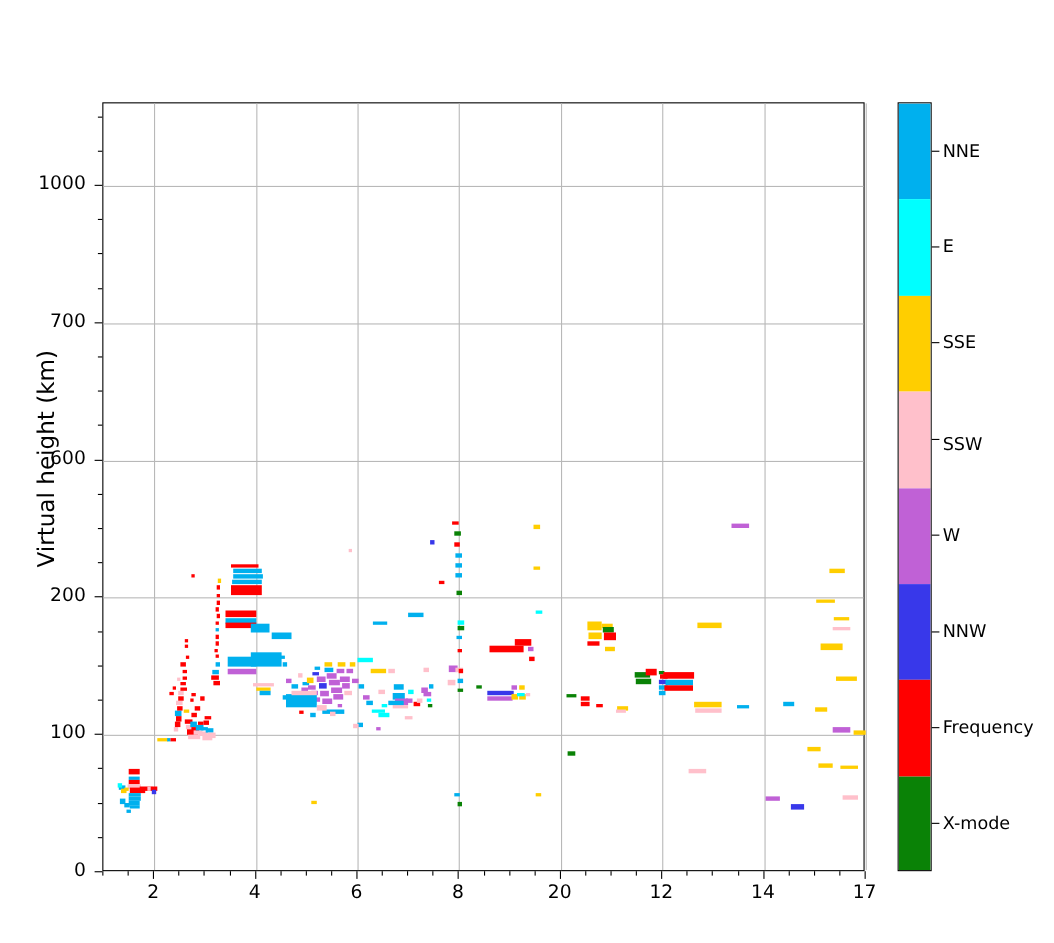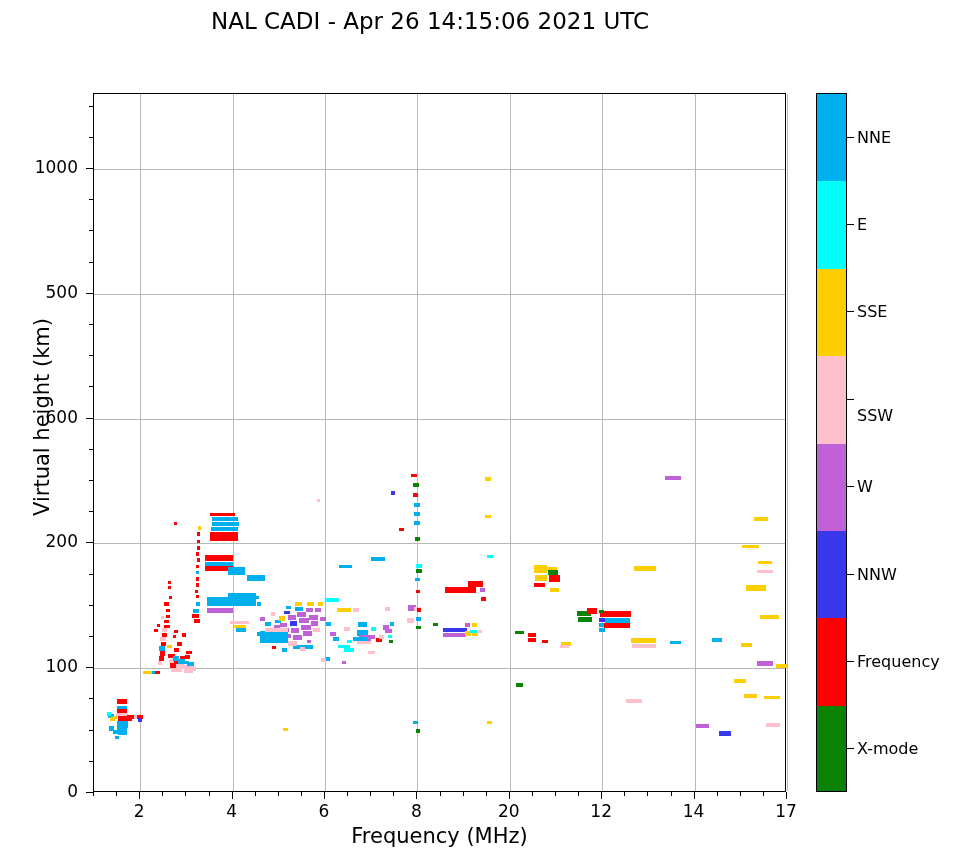--- a/index.html
+++ b/index.html
@@ -46,21 +46,20 @@
   }
   .cseg{width:100%;}
   .ctick{position:absolute;left:847px;width:7px;height:1px;background:#000;}
   .clab{position:absolute;left:857px;font-size:16px;white-space:nowrap;transform:translateY(-50%);}
 </style>
 </head>
 <body>
 
 <div id="root">
 
-  <div id="title">NAL CADI - Apr 26 14:15:06 2021 UTC</div>
 
   <div id="plot-frame">
     <div id="grid-layer">
         <div class="gl-v" style="left: 46.2px;"></div>
         <div class="gl-v" style="left: 138.6px;"></div>
         <div class="gl-v" style="left: 231px;"></div>
         <div class="gl-v" style="left: 323.4px;"></div>
         <div class="gl-v" style="left: 415.8px;"></div>
         <div class="gl-v" style="left: 508.2px;"></div>
         <div class="gl-v" style="left: 600.6px;"></div>
@@ -390,46 +389,45 @@
       <div class="ytick minor" style="top: 261.5px;"></div>
       <div class="ytick minor" style="top: 230.3px;"></div>
       <div class="ytick minor" style="top: 199.1px;"></div>
       <div class="ytick" style="top: 167.9px;"></div>
       <div class="ytick minor" style="top: 136.7px;"></div>
       <div class="ytick minor" style="top: 105.5px;"></div>
       <div class="ylab" style="top: 781px;">0</div>
       <div class="ylab" style="top: 656.2px;">100</div>
       <div class="ylab" style="top: 531.4px;">200</div>
       <div class="ylab" style="top: 406.5px;">600</div>
-      <div class="ylab" style="top: 281.7px;">500</div>
+      <div class="ylab" style="top: 281.7px;">700</div>
       <div class="ylab" style="top: 156.9px;">1000</div>
     </div>
 
-  <div id="xaxis-title">Frequency (MHz)</div>
   <div id="yaxis-title">Virtual height (km)</div>
 
   <div id="cbar">
       <div class="cseg" style="height: 87.375px; background: rgb(0, 176, 238);"></div>
       <div class="cseg" style="height: 87.375px; background: rgb(0, 255, 255);"></div>
       <div class="cseg" style="height: 87.375px; background: rgb(255, 206, 0);"></div>
       <div class="cseg" style="height: 87.375px; background: rgb(255, 192, 203);"></div>
       <div class="cseg" style="height: 87.375px; background: rgb(192, 97, 214);"></div>
       <div class="cseg" style="height: 87.375px; background: rgb(56, 56, 234);"></div>
       <div class="cseg" style="height: 87.375px; background: rgb(255, 0, 0);"></div>
       <div class="cseg" style="height: 87.375px; background: rgb(10, 130, 6);"></div>
     </div>
   <div id="cbar-decor">
       <div class="ctick" style="top: 136.7px;"></div>
       <div class="clab" style="top: 136.7px;">NNE</div>
       <div class="ctick" style="top: 224.1px;"></div>
       <div class="clab" style="top: 224.1px;">E</div>
       <div class="ctick" style="top: 311.4px;"></div>
       <div class="clab" style="top: 311.4px;">SSE</div>
       <div class="ctick" style="top: 398.8px;"></div>
-      <div class="clab" style="top: 415px;">SSW</div>
+      <div class="clab" style="top: 404px;">SSW</div>
       <div class="ctick" style="top: 486.2px;"></div>
       <div class="clab" style="top: 486.2px;">W</div>
       <div class="ctick" style="top: 573.6px;"></div>
       <div class="clab" style="top: 573.6px;">NNW</div>
       <div class="ctick" style="top: 660.9px;"></div>
       <div class="clab" style="top: 660.9px;">Frequency</div>
       <div class="ctick" style="top: 748.3px;"></div>
       <div class="clab" style="top: 748.3px;">X-mode</div>
     </div>
 

